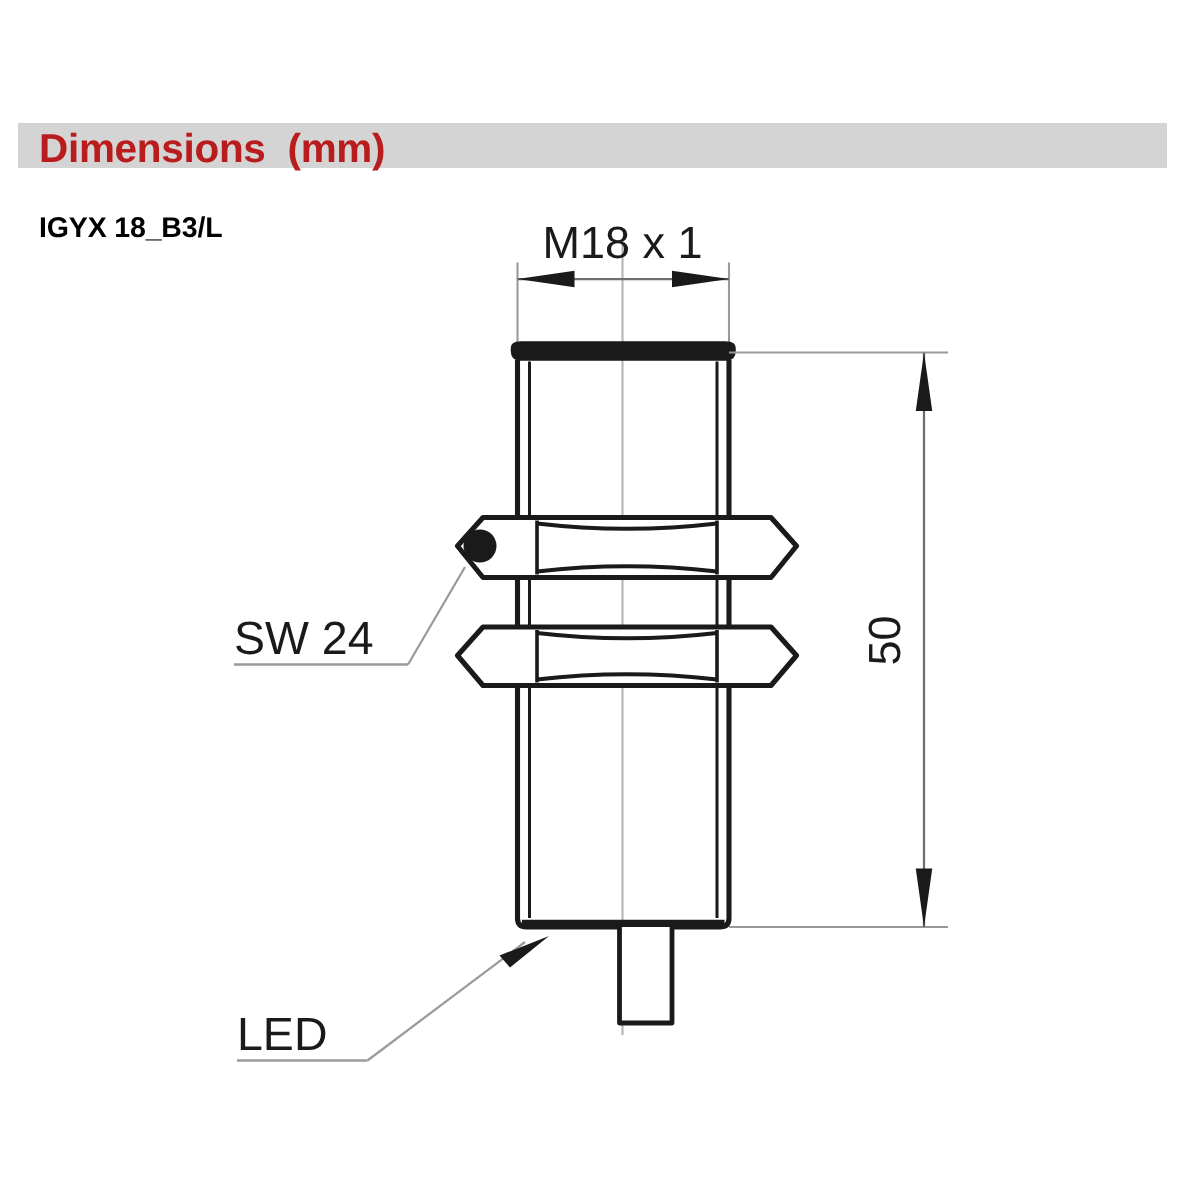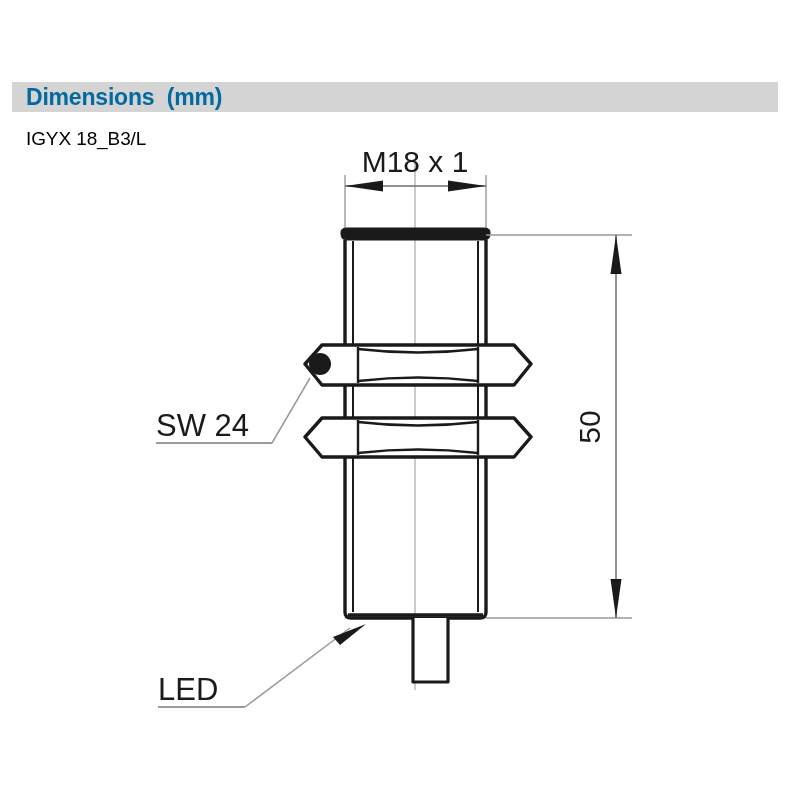--- a/index.html
+++ b/index.html
@@ -27,33 +27,33 @@
     left: 12px;
     top: 82px;
     width: 766px;
     height: 30px;
     background: #d4d4d4;
   }
   #section-header-title {
     position: absolute;
     left: 26px;
     top: 84px;
-    font-size: 23px;
+    font-size: 27px;
     font-weight: bold;
-    color: #0369a1;
+    color: #b91c1c;
     letter-spacing: -0.2px;
     white-space: pre;
   }
   
   #part-number {
     position: absolute;
     left: 26px;
-    top: 128px;
+    top: 142px;
     font-size: 19px;
-    font-weight: normal;
+    font-weight: bold;
     color: #000000;
     letter-spacing: -0.1px;
     white-space: pre;
   }
   
   #drawing-svg {
     position: absolute;
     left: 0;
     top: 0;
     width: 800px;

